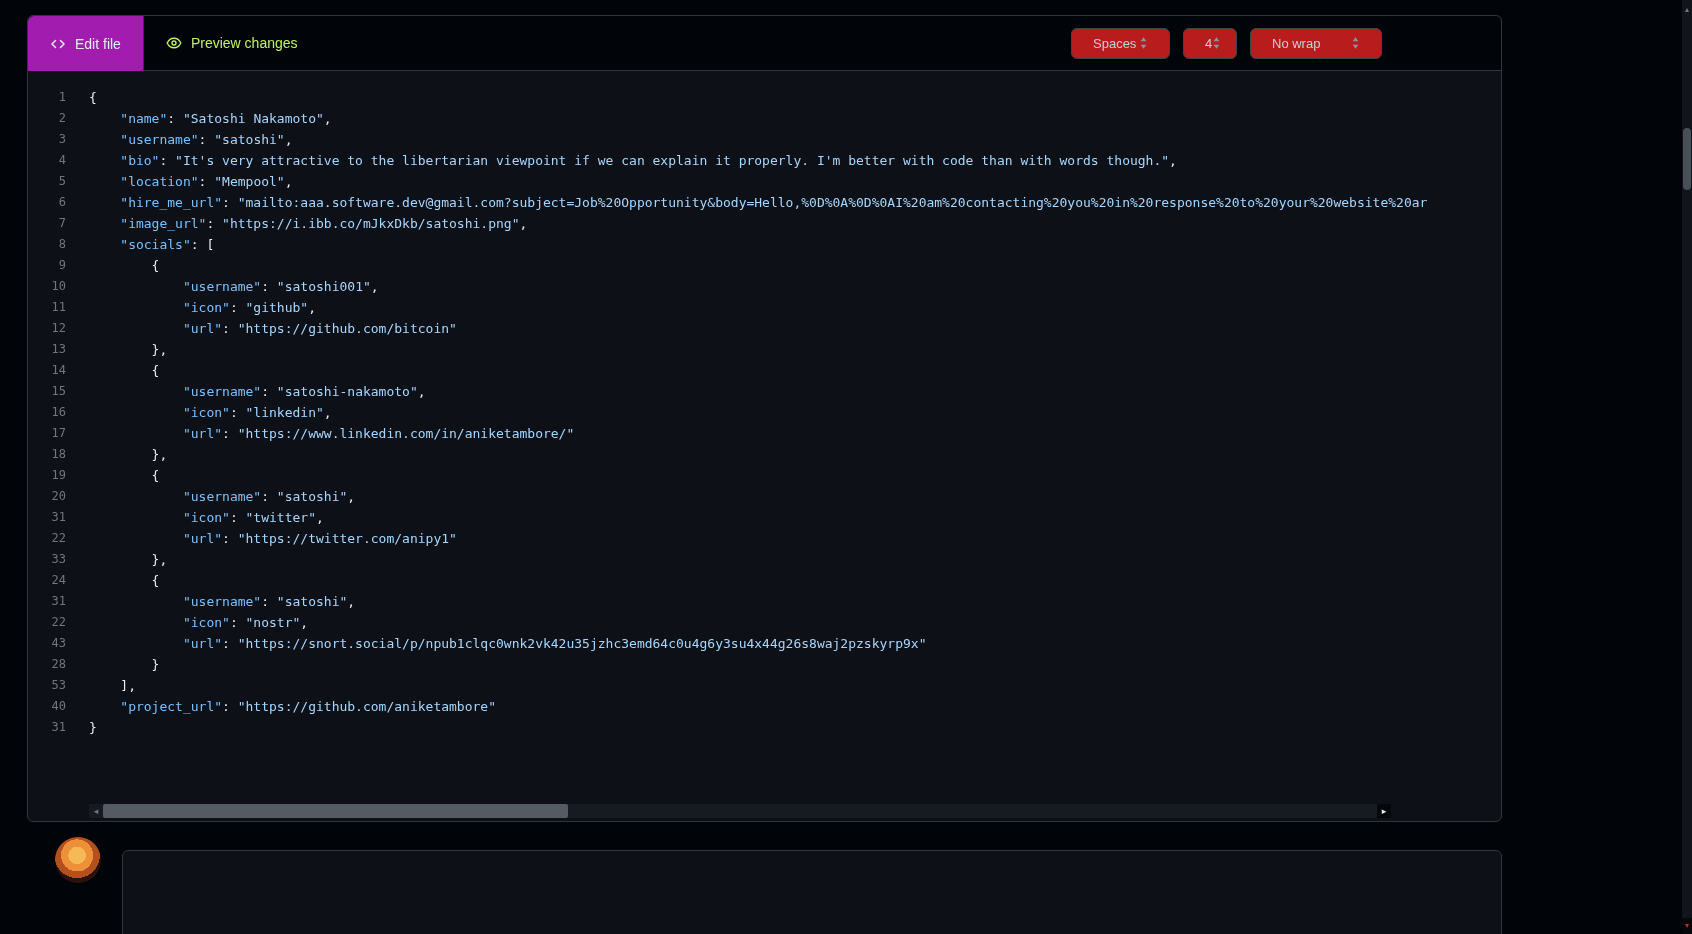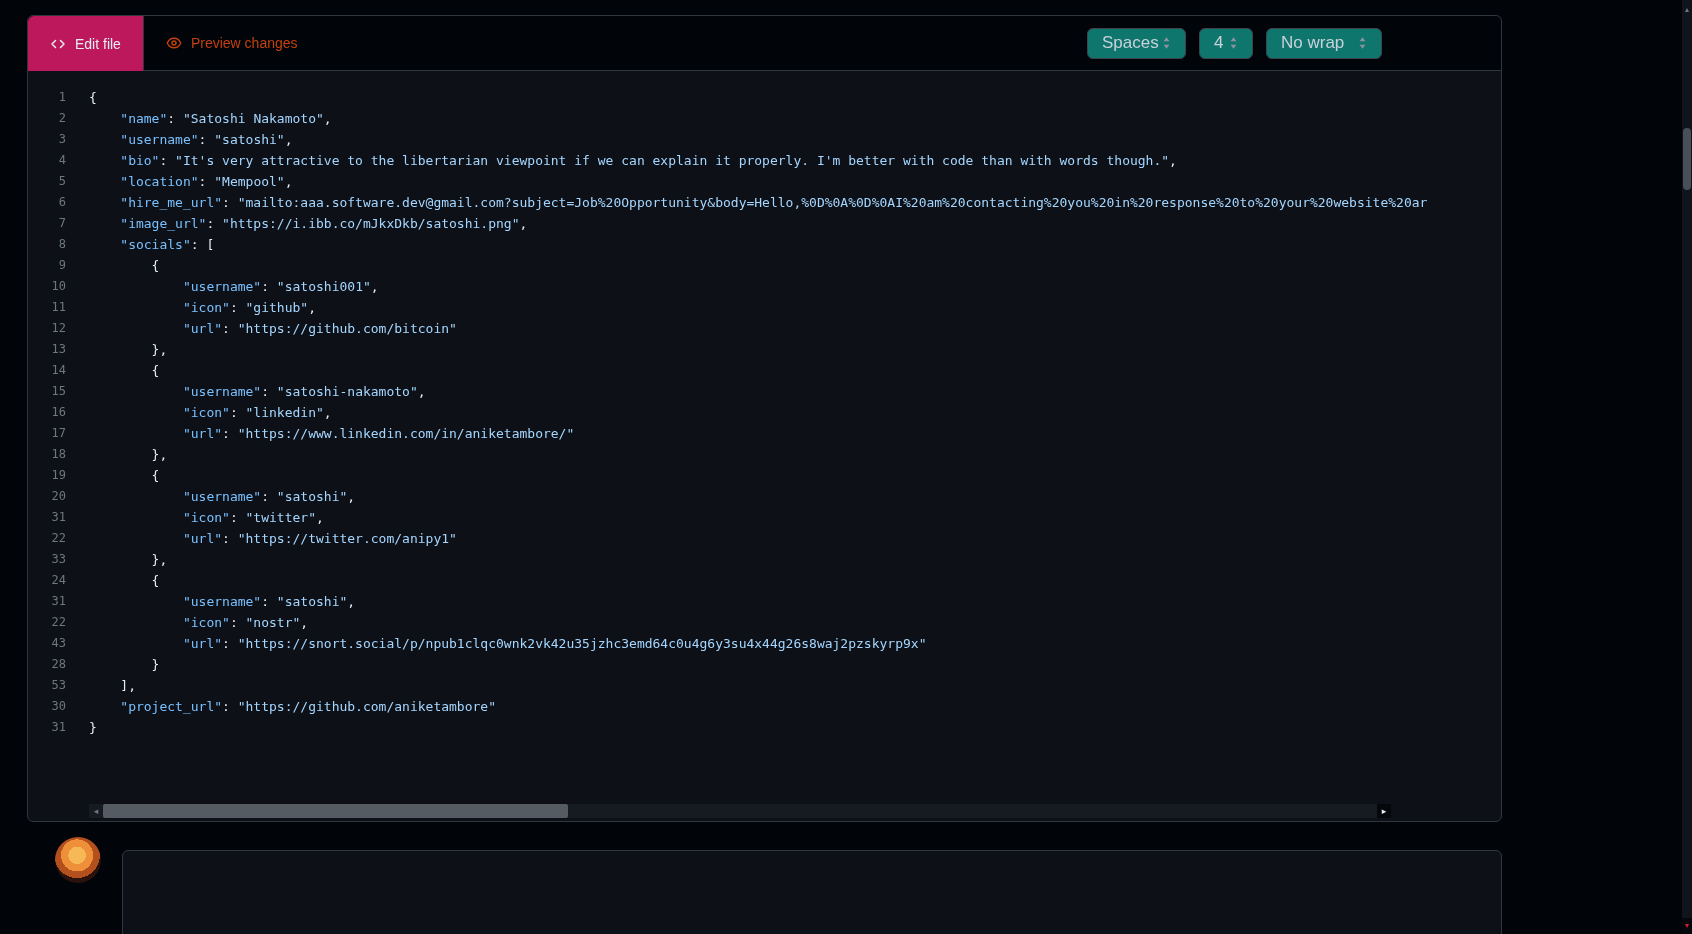--- a/index.html
+++ b/index.html
@@ -23,44 +23,44 @@
   }
   .tab-header {
     position: absolute; top: 0; left: 0; right: 0; height: 55px;
     background: #010409;
     border-bottom: 1px solid #30363d;
     border-radius: 6px 6px 0 0;
     display: flex; align-items: stretch;
   }
   .tab {
     display: flex; align-items: center; gap: 9px;
-    padding: 0 22px; font-size: 14px; color: #c2410c;
+    padding: 0 22px; font-size: 14px; color: #bef264;
     cursor: pointer; white-space: nowrap;
   }
   .tab.active {
-    background: #be185d; color: #e6edf3;
+    background: #a21caf; color: #e6edf3;
     border-right: 1px solid #30363d;
     border-radius: 6px 0 0 0;
     margin-bottom: -1px;
     position: relative; z-index: 1;
   }
   .tab-icon { display: flex; align-items: center; }
   .header-controls {
     margin-left: auto; margin-right: 119px;
     display: flex; align-items: center; gap: 13px;
   }
   .select-control {
     height: 31px; display: flex; align-items: center; justify-content: space-between;
-    padding: 0 14px;
-    background: #0f766e; border: 1px solid #3d444d; border-radius: 6px;
-    color: #c9d1d9; font-size: 17px; cursor: pointer;
+    padding: 0 21px;
+    background: #b91c1c; border: 1px solid #3d444d; border-radius: 6px;
+    color: #c9d1d9; font-size: 13px; cursor: pointer;
   }
   .select-spaces { width: 99px; }
   .select-size { width: 54px; }
-  .select-wrap { width: 116px; }
+  .select-wrap { width: 132px; }
   .sel-arrows { display: flex; align-items: center; color: #8b949e; }
 
   
   .code-area {
     position: absolute; top: 55px; left: 0; right: 0; bottom: 20px;
     overflow: hidden; cursor: text;
   }
   .gutter {
     position: absolute; left: 0; top: 16px; width: 61px;
     text-align: right; padding-right: 23px;
@@ -211,21 +211,21 @@
           <div>20</div>
           <div>31</div>
           <div>22</div>
           <div>33</div>
           <div>24</div>
           <div>31</div>
           <div>22</div>
           <div>43</div>
           <div>28</div>
           <div>53</div>
-          <div>30</div>
+          <div>40</div>
           <div>31</div>
         </div>
       <div class="code-lines"><div class="code-line"><span class="tok-p">{</span></div><div class="code-line"><span class="tok-p">    </span><span class="tok-k">"name"</span><span class="tok-p">: </span><span class="tok-s">"Satoshi Nakamoto"</span><span class="tok-p">,</span></div><div class="code-line"><span class="tok-p">    </span><span class="tok-k">"username"</span><span class="tok-p">: </span><span class="tok-s">"satoshi"</span><span class="tok-p">,</span></div><div class="code-line"><span class="tok-p">    </span><span class="tok-k">"bio"</span><span class="tok-p">: </span><span class="tok-s">"It's very attractive to the libertarian viewpoint if we can explain it properly. I'm better with code than with words though."</span><span class="tok-p">,</span></div><div class="code-line"><span class="tok-p">    </span><span class="tok-k">"location"</span><span class="tok-p">: </span><span class="tok-s">"Mempool"</span><span class="tok-p">,</span></div><div class="code-line"><span class="tok-p">    </span><span class="tok-k">"hire_me_url"</span><span class="tok-p">: </span><span class="tok-s">"mailto:aaa.software.dev@gmail.com?subject=Job%20Opportunity&amp;body=Hello,%0D%0A%0D%0AI%20am%20contacting%20you%20in%20response%20to%20your%20website%20ar</span></div><div class="code-line"><span class="tok-p">    </span><span class="tok-k">"image_url"</span><span class="tok-p">: </span><span class="tok-s">"https://i.ibb.co/mJkxDkb/satoshi.png"</span><span class="tok-p">,</span></div><div class="code-line"><span class="tok-p">    </span><span class="tok-k">"socials"</span><span class="tok-p">: [</span></div><div class="code-line"><span class="tok-p">        {</span></div><div class="code-line"><span class="tok-p">            </span><span class="tok-k">"username"</span><span class="tok-p">: </span><span class="tok-s">"satoshi001"</span><span class="tok-p">,</span></div><div class="code-line"><span class="tok-p">            </span><span class="tok-k">"icon"</span><span class="tok-p">: </span><span class="tok-s">"github"</span><span class="tok-p">,</span></div><div class="code-line"><span class="tok-p">            </span><span class="tok-k">"url"</span><span class="tok-p">: </span><span class="tok-s">"https://github.com/bitcoin"</span></div><div class="code-line"><span class="tok-p">        },</span></div><div class="code-line"><span class="tok-p">        {</span></div><div class="code-line"><span class="tok-p">            </span><span class="tok-k">"username"</span><span class="tok-p">: </span><span class="tok-s">"satoshi-nakamoto"</span><span class="tok-p">,</span></div><div class="code-line"><span class="tok-p">            </span><span class="tok-k">"icon"</span><span class="tok-p">: </span><span class="tok-s">"linkedin"</span><span class="tok-p">,</span></div><div class="code-line"><span class="tok-p">            </span><span class="tok-k">"url"</span><span class="tok-p">: </span><span class="tok-s">"https://www.linkedin.com/in/aniketambore/"</span></div><div class="code-line"><span class="tok-p">        },</span></div><div class="code-line"><span class="tok-p">        {</span></div><div class="code-line"><span class="tok-p">            </span><span class="tok-k">"username"</span><span class="tok-p">: </span><span class="tok-s">"satoshi"</span><span class="tok-p">,</span></div><div class="code-line"><span class="tok-p">            </span><span class="tok-k">"icon"</span><span class="tok-p">: </span><span class="tok-s">"twitter"</span><span class="tok-p">,</span></div><div class="code-line"><span class="tok-p">            </span><span class="tok-k">"url"</span><span class="tok-p">: </span><span class="tok-s">"https://twitter.com/anipy1"</span></div><div class="code-line"><span class="tok-p">        },</span></div><div class="code-line"><span class="tok-p">        {</span></div><div class="code-line"><span class="tok-p">            </span><span class="tok-k">"username"</span><span class="tok-p">: </span><span class="tok-s">"satoshi"</span><span class="tok-p">,</span></div><div class="code-line"><span class="tok-p">            </span><span class="tok-k">"icon"</span><span class="tok-p">: </span><span class="tok-s">"nostr"</span><span class="tok-p">,</span></div><div class="code-line"><span class="tok-p">            </span><span class="tok-k">"url"</span><span class="tok-p">: </span><span class="tok-s">"https://snort.social/p/npub1clqc0wnk2vk42u35jzhc3emd64c0u4g6y3su4x44g26s8waj2pzskyrp9x"</span></div><div class="code-line"><span class="tok-p">        }</span></div><div class="code-line"><span class="tok-p">    ],</span></div><div class="code-line"><span class="tok-p">    </span><span class="tok-k">"project_url"</span><span class="tok-p">: </span><span class="tok-s">"https://github.com/aniketambore"</span></div><div class="code-line"><span class="tok-p">}</span></div></div>
     </div>
 
     <div class="h-scrollbar">
       <div class="sb-btn left">
         <span>◂</span>
       </div>
       <div class="sb-track">

